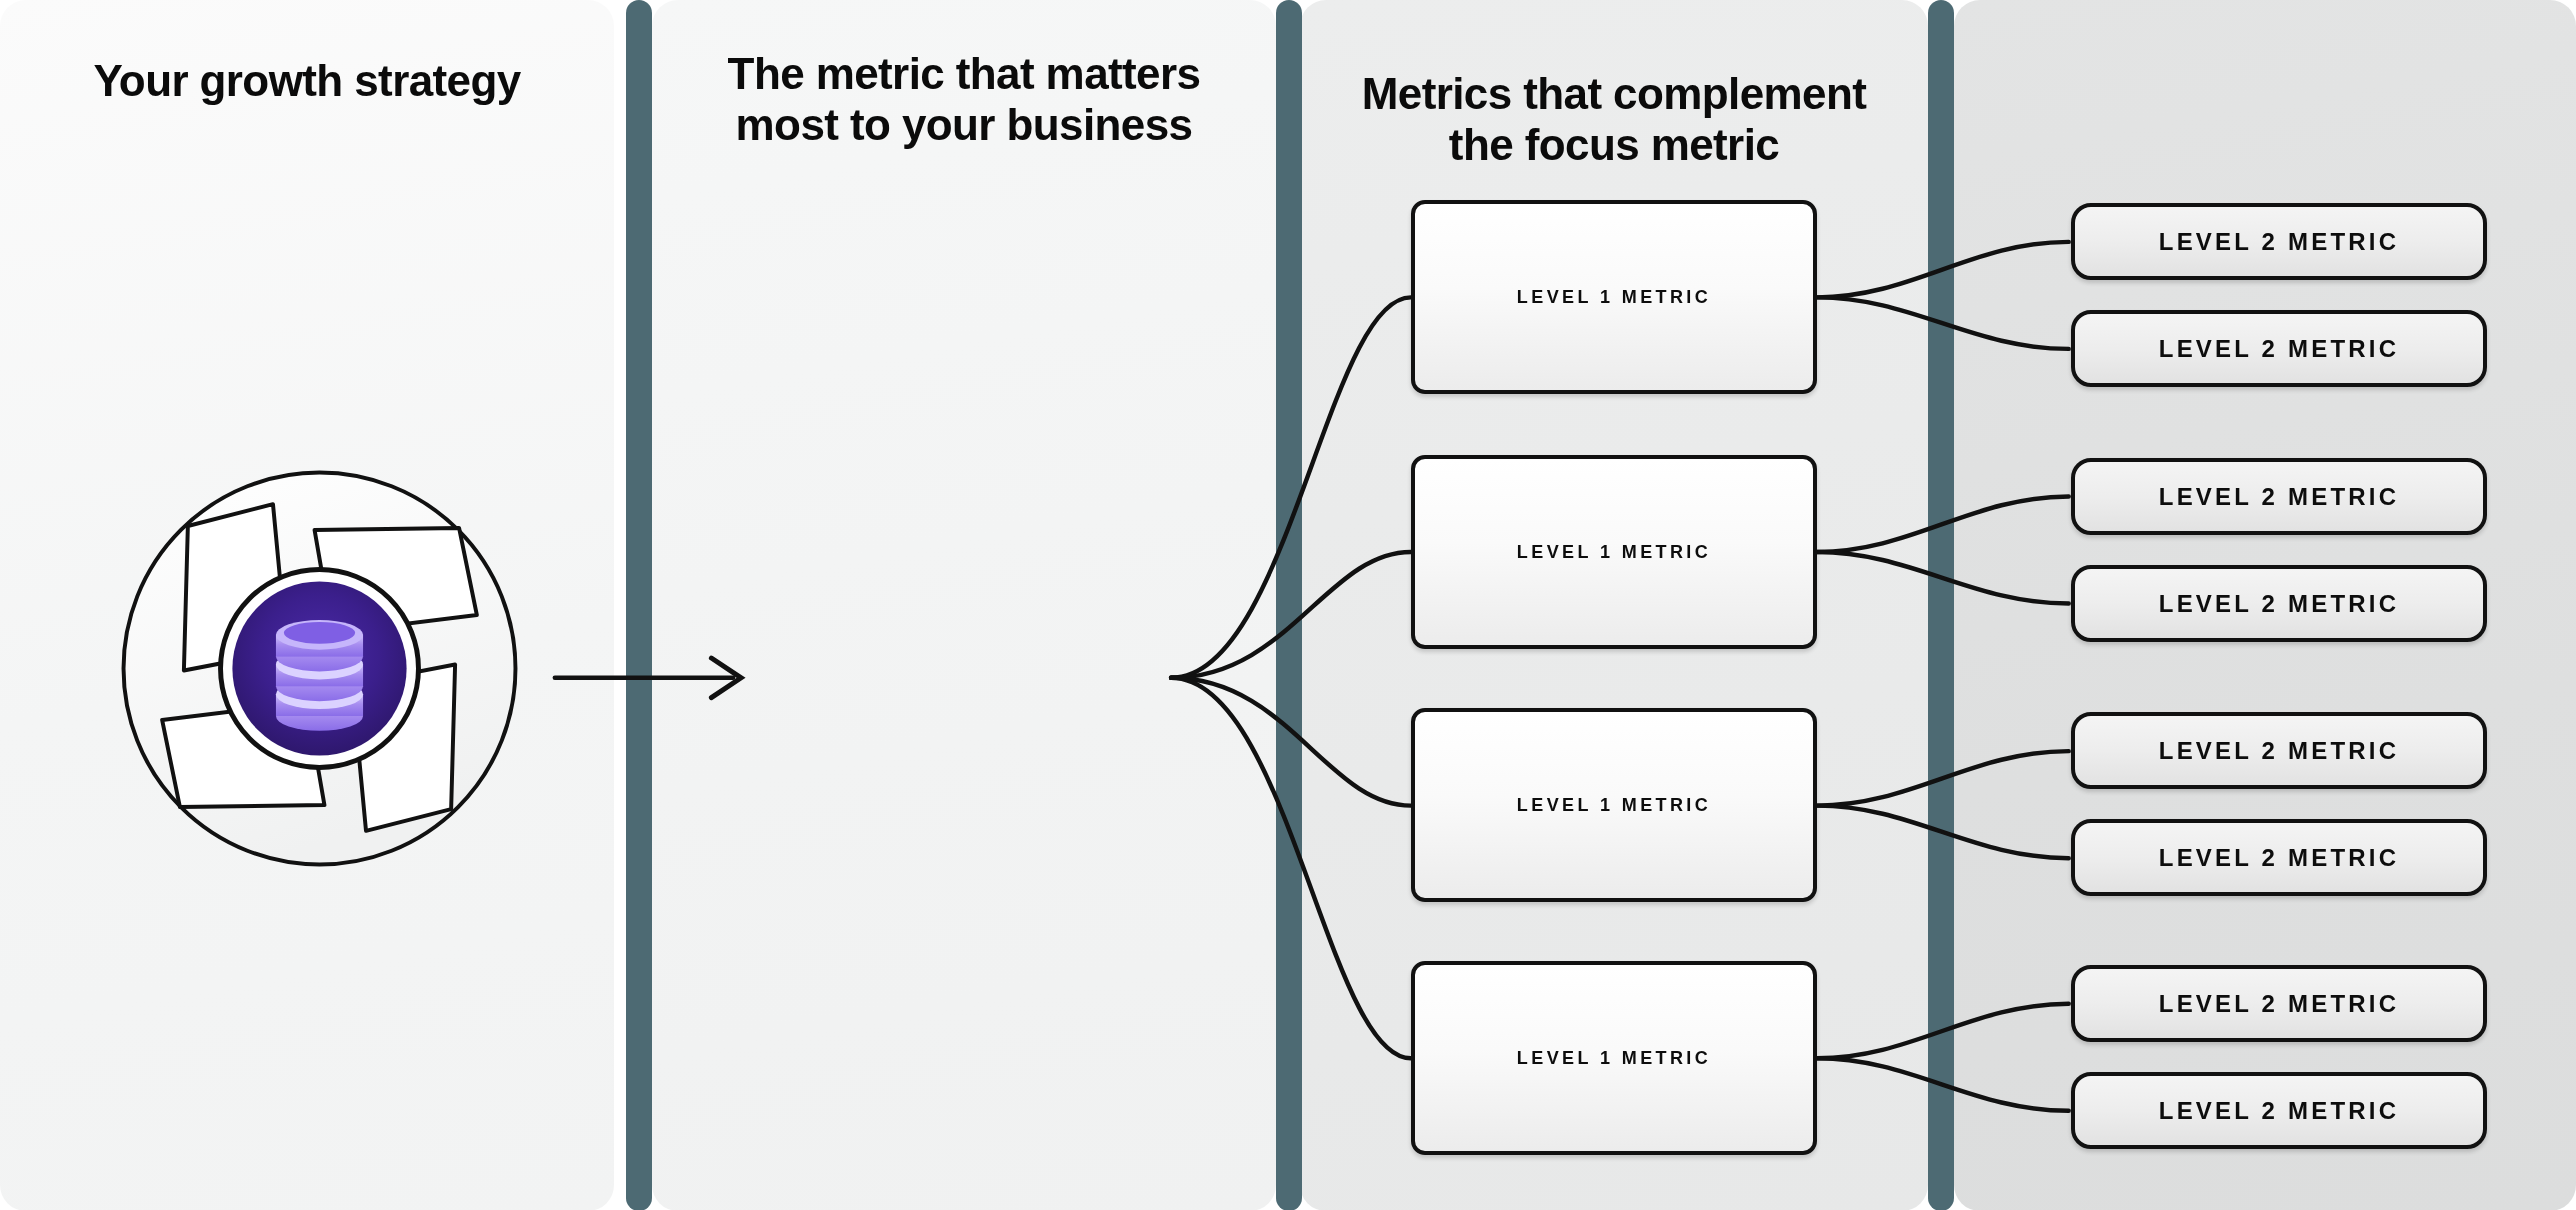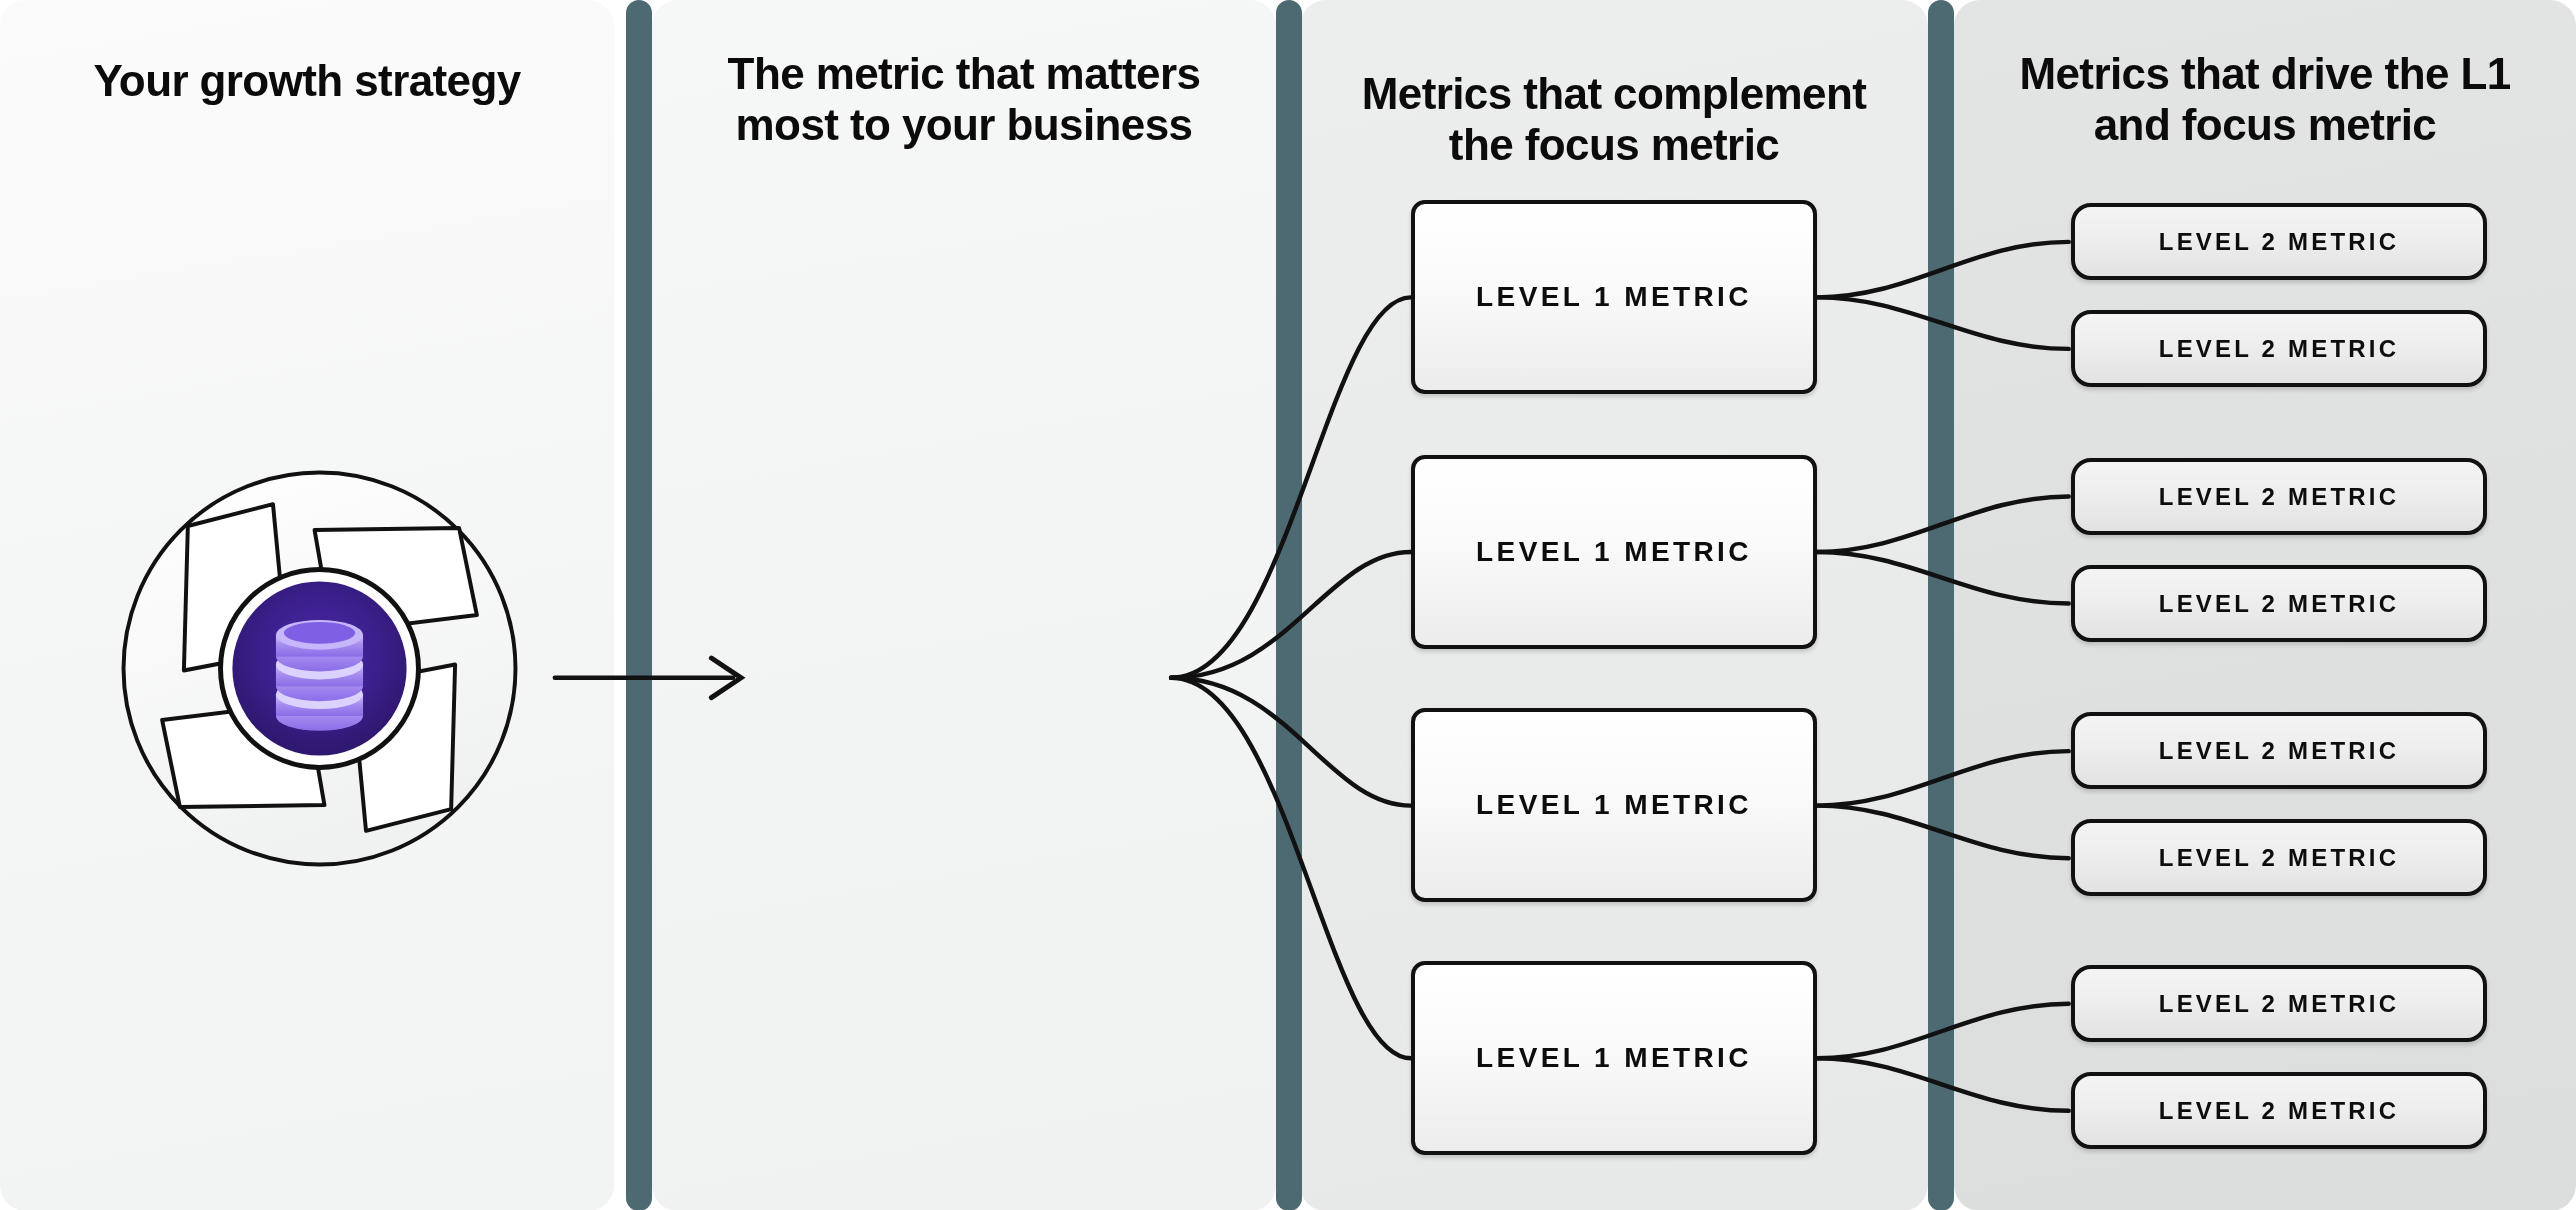--- a/index.html
+++ b/index.html
@@ -59,21 +59,21 @@
     letter-spacing:3.4px;
     background:linear-gradient(180deg,#ffffff 0%,#fafafa 45%,#ececec 100%);
     box-shadow:0 3px 4px rgba(0,0,0,0.16);
   }
   .mbox.focus{
     left:761px;top:589px;width:410px;height:178px;
     font-size:27px;letter-spacing:4px;border-radius:10px;
   }
   .mbox.l1{
     left:1411px;width:406px;height:194px;
-    font-size:28px;border-radius:14px;
+    font-size:18px;border-radius:14px;
   }
   .mbox.l2{
     left:2071px;width:416px;height:77px;
     font-size:24px;letter-spacing:3.2px;border-radius:20px;
     background:linear-gradient(180deg,#f4f4f4 0%,#ededed 50%,#e2e2e2 100%);
   }
 
   #links{position:absolute;left:0;top:0;width:2576px;height:1211px;pointer-events:none;}
 </style>
 </head>
@@ -88,22 +88,20 @@
 
   <div class="divider d1"></div>
   <div class="divider d2"></div>
   <div class="divider d3"></div>
 
   <div class="col-title t1">Your growth strategy</div>
   <div class="col-title t2">The metric that matters
 most to your business</div>
   <div class="col-title t3">Metrics that complement
 the focus metric</div>
-  <div class="col-title t4">Metrics that drive the L1
-and focus metric</div>
 
   <div class="logo-wrap">
     <svg width="485" height="495" viewBox="0 0 490 500">
       <defs>
         <radialGradient id="coreGrad" cx="50%" cy="42%" r="62%">
           <stop offset="0%" stop-color="#4b2aa8"></stop>
           <stop offset="55%" stop-color="#3b1f8c"></stop>
           <stop offset="100%" stop-color="#2c1668"></stop>
         </radialGradient>
         <linearGradient id="bladeGrad" x1="0" y1="0" x2="0.35" y2="1">

